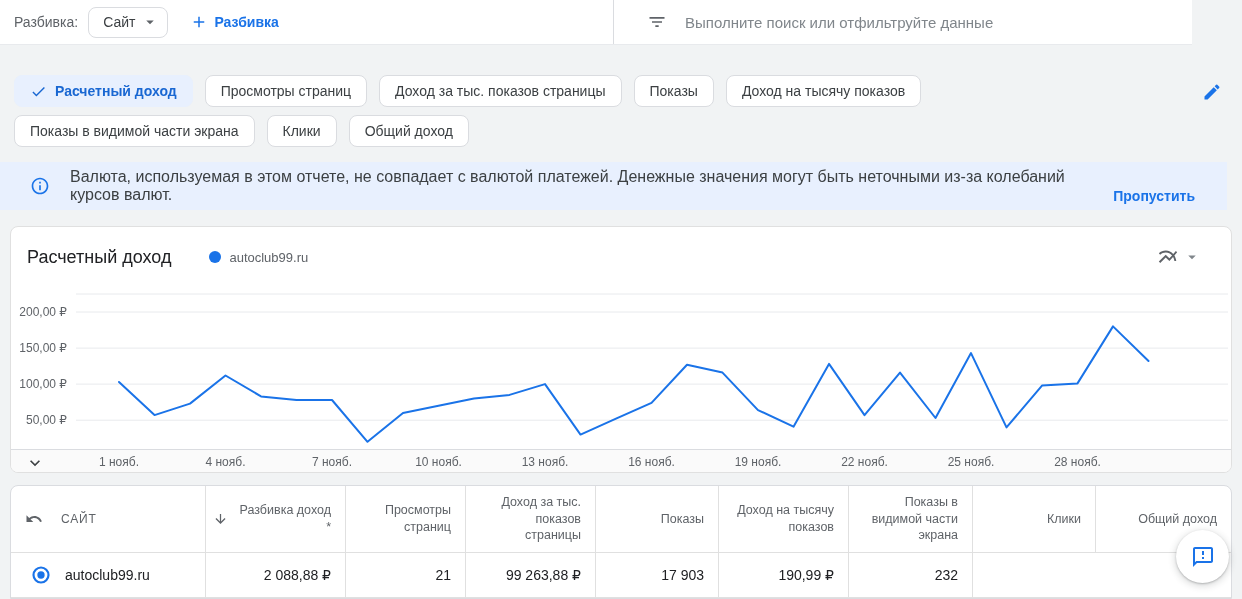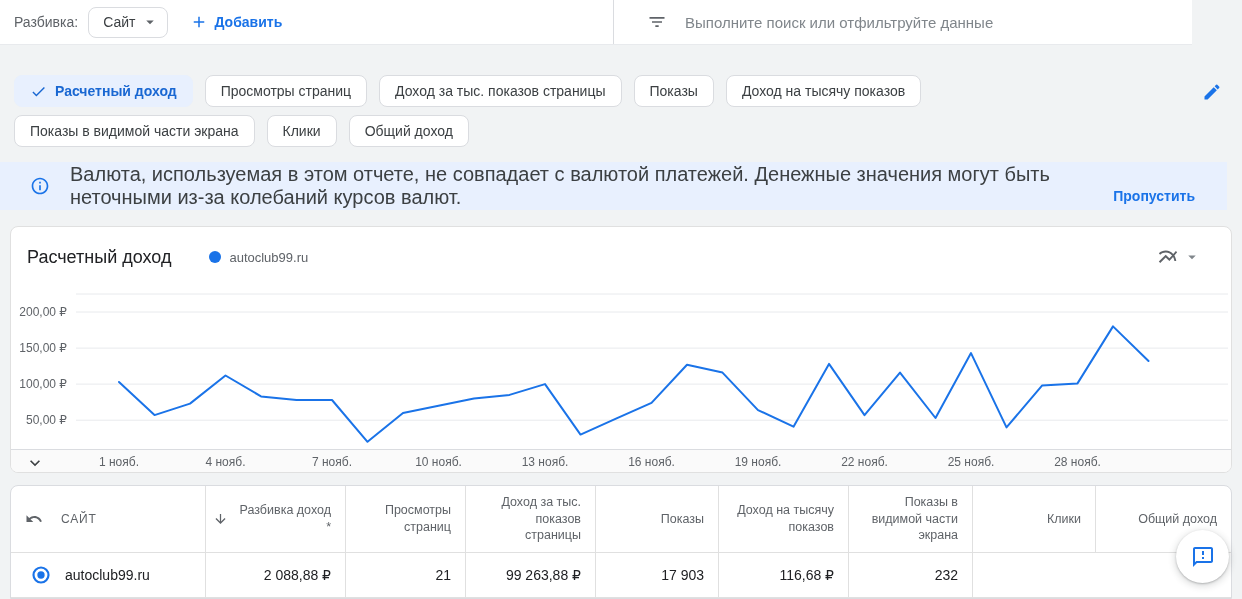--- a/index.html
+++ b/index.html
@@ -31,21 +31,21 @@
   .chip { height:32px; display:flex; align-items:center; gap:8px; padding:0 15px;
     background:#fff; border:1px solid #dadce0; border-radius:8px;
     font-size:14px; color:#3c4043; white-space:nowrap; cursor:pointer; }
   .chip.selected { background:#e8f0fe; border-color:#e8f0fe; color:#1967d2; font-weight:bold; }
   .edit-pencil { position:absolute; top:82px; right:20px; width:20px; height:20px; cursor:pointer; }
 
   
   .banner { position:absolute; top:162px; left:0; width:1227px; height:48px;
     background:#e8f0fe; display:flex; align-items:center; }
   .banner-icon { margin-left:30px; width:20px; height:20px; flex:none; }
-  .banner-text { margin-left:20px; font-size:20px; color:#3c4043; flex:1; }
+  .banner-text { margin-left:20px; font-size:16px; color:#3c4043; flex:1; }
   .banner-skip { margin-right:32px; font-size:14px; font-weight:bold; color:#1a73e8;
     white-space:nowrap; cursor:pointer;margin-top:20px; }
 
   
   .card { position:absolute; top:226px; left:10px; width:1222px; height:247px;
     background:#fff; border:1px solid #e0e0e0; border-radius:8px; overflow:hidden; }
   .card-header { position:absolute; top:0; left:0; right:0; height:60px;
     display:flex; align-items:center; padding:0 16px; }
   .card-title { font-size:18px; color:#202124; }
   .legend { display:flex; align-items:center; margin-left:38px; gap:8px; }
@@ -94,21 +94,21 @@
             <path d="M7 10l5 5 5-5z" fill="#5f6368"></path>
           </svg>
       </span>
     </div>
     <div class="add-btn">
       <span class="icon">
         <svg width="18" height="18" viewBox="0 0 24 24">
             <path d="M19 13h-6v6h-2v-6H5v-2h6V5h2v6h6v2z" fill="#1a73e8"></path>
           </svg>
       </span>
-      <span>Добавить</span>
+      <span>Разбивка</span>
     </div>
   </div>
   <div class="topbar-right">
     <span class="icon">
       <svg width="20" height="20" viewBox="0 0 24 24">
           <path d="M10 18h4v-2h-4v2zM3 6v2h18V6H3zm3 7h12v-2H6v2z" fill="#5f6368"></path>
         </svg>
     </span>
     <input class="search-input" placeholder="Выполните поиск или отфильтруйте данные" style="">
   </div>
@@ -261,21 +261,21 @@
           <circle cx="12" cy="12" r="9" fill="none" stroke="#1a73e8" stroke-width="2.6"></circle>
           <circle cx="12" cy="12" r="4.4" fill="#1a73e8"></circle>
         </svg>
       </span>
       <span>autoclub99.ru</span>
     </div>
     <div class="t-cell">2 088,88 ₽</div>
     <div class="t-cell">21</div>
     <div class="t-cell">99 263,88 ₽</div>
     <div class="t-cell">17 903</div>
-    <div class="t-cell">116,68 ₽</div>
+    <div class="t-cell">190,99 ₽</div>
     <div class="t-cell">232</div>
     <div class="t-cell"></div>
   </div>
 </div>
 
 <div class="fab">
   <span class="icon">
     <svg width="24" height="24" viewBox="0 0 24 24">
         <path d="M20 2H4c-1.1 0-1.99.9-1.99 2L2 22l4-4h14c1.1 0 2-.9 2-2V4c0-1.1-.9-2-2-2zm-2 14H5.17L4 17.17V4h16v12zm-7-2h2v-2h-2v2zm0-4h2V6h-2v4z" fill="#1a73e8"></path>
       </svg>

